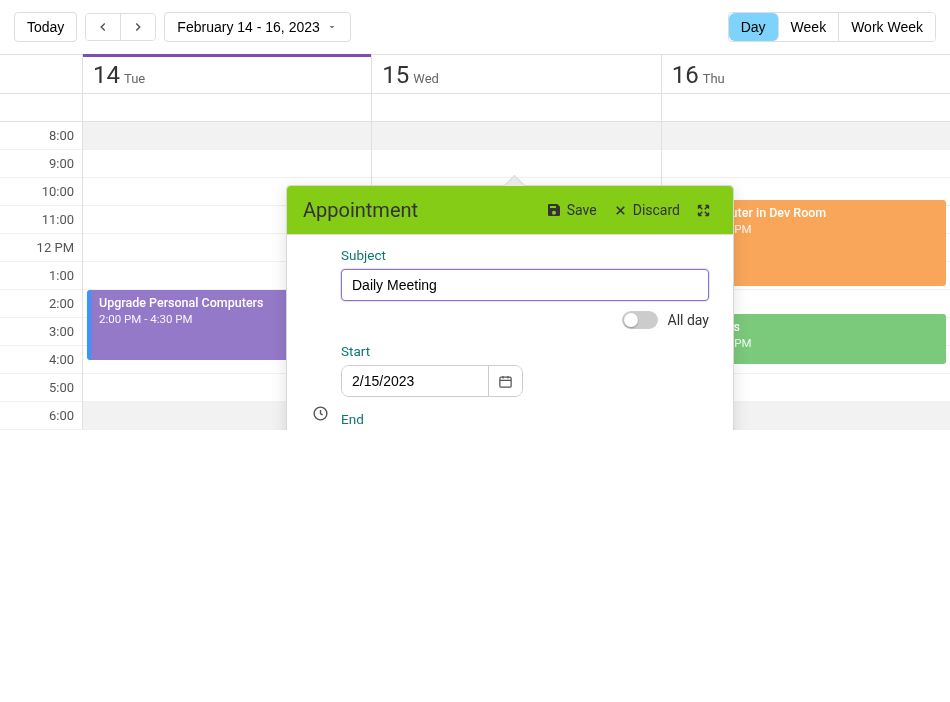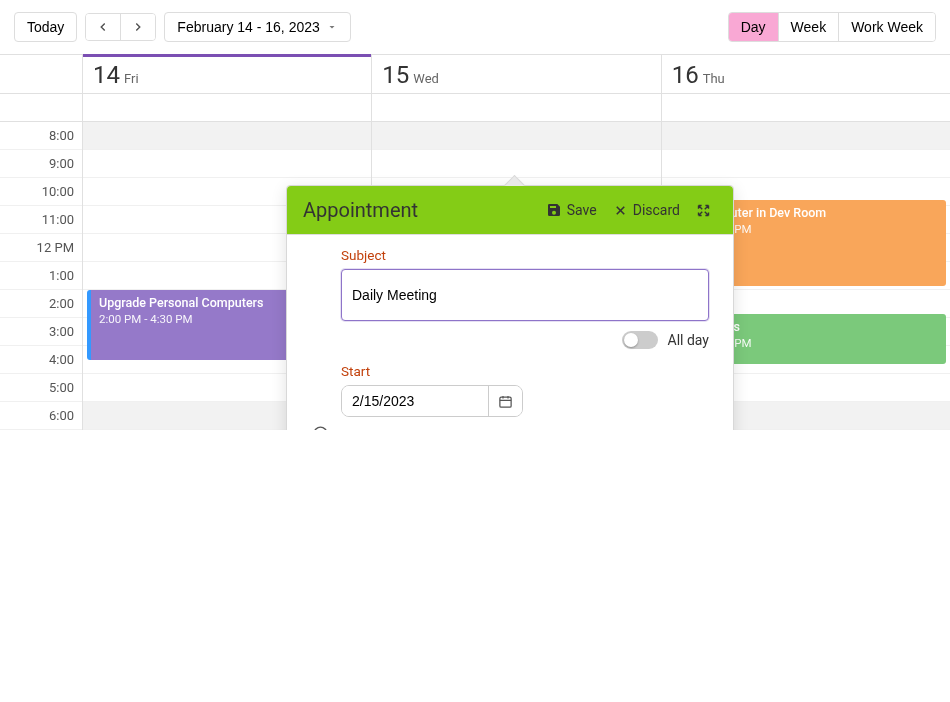--- a/index.html
+++ b/index.html
@@ -8,21 +8,21 @@
 .toolbar { display: flex; align-items: center; padding: 12px 14px; gap: 8px; }
 .btn { border: 1px solid #ddd; background: #fff; padding: 6px 12px; border-radius: 4px; cursor: pointer; font-size: 14px; }
 .nav-group { display: flex; border: 1px solid #ddd; border-radius: 4px; overflow: hidden; }
 .nav-group .nav-btn { border: none; border-right: 1px solid #ddd; background: #fff; padding: 6px 10px; cursor: pointer; display:flex; align-items:center;}
 .nav-group .nav-btn:last-child { border-right: none; }
 .dropdown { display: flex; align-items: center; gap: 6px; }
 .spacer { flex: 1; }
 .view-group { display: flex; border: 1px solid #ddd; border-radius: 4px; overflow: hidden; }
 .view-group .view-btn { border: none; border-right: 1px solid #ddd; background: #fff; padding: 6px 12px; cursor: pointer; font-size: 14px; }
 .view-group .view-btn:last-child { border-right: none; }
-.view-group .view-btn.active { background: #f9a8d4; }
+.view-group .view-btn.active { background: #7dd3fc; border-radius: 6px; }
 
 .calendar { border-top: 1px solid #e0e0e0; position: relative; }
 .day-headers { display: flex; border-bottom: 1px solid #e0e0e0; }
 .time-col { width: 82px; flex-shrink: 0; }
 .day-col { flex: 1; border-left: 1px solid #e0e0e0; }
 .day-header { height: 38px; padding: 6px 10px; display: flex; align-items: baseline; gap: 4px; position: relative; }
 .day-header.today::before { content:''; position:absolute; top:-1px; left:0; right:0; height:3px; background:#7b4fb3; }
 .day-num { font-size: 24px; font-weight: 400; }
 .day-name { font-size: 13px; color: #666; }
 .allday-row { display: flex; height: 28px; border-bottom: 1px solid #e0e0e0; }
@@ -48,22 +48,22 @@
 .popover { position: absolute; width: 448px; background: #fff; border: 1px solid #d8d8d8; border-radius: 4px; box-shadow: 0 4px 16px rgba(0,0,0,0.12); z-index: 10; }
 .popover::before { content:''; position:absolute; top:-8px; left: 220px; width:14px; height:14px; background:#e9e9e9; border-left:1px solid #d8d8d8; border-top:1px solid #d8d8d8; transform: rotate(45deg); }
 .popover-header { display: flex; align-items: flex-end; padding: 12px 16px; background: #84cc16; border-bottom: 1px solid #ddd; border-radius: 4px 4px 0 0; position:relative; }
 .popover-title { font-size: 20px; font-weight: 400; flex:1; }
 .pop-actions { display: flex; align-items: center; gap: 4px; }
 .pop-action { display: flex; align-items: center; gap: 5px; padding: 4px 6px; cursor: pointer; border-radius: 3px; }
 .pop-body { padding: 12px 24px 20px 24px; }
 .field-row { display: flex; align-items: flex-start; gap: 12px; margin-bottom: 6px; }
 .field-icon-col { width: 18px; display:flex; justify-content:center; padding-top: 30px; color:#555;}
 .field-main { flex: 1; }
-.field-label { font-size: 13.5px; color: #c2410c; margin-bottom: 6px; }
-.text-input { width: 100%; border: 1px solid #ccc; border-radius: 4px; padding: 17px 10px; font-size: 14px; }
+.field-label { font-size: 13.5px; color: #0f766e; margin-bottom: 6px; }
+.text-input { width: 100%; border: 1px solid #ccc; border-radius: 4px; padding: 7px 10px; font-size: 14px; }
 .text-input.focused { border-color: #8e74c9; box-shadow: 0 0 0 1px rgba(142,116,201,0.22); outline:none; }
 .textarea { width:100%; border:1px solid #ccc; border-radius:4px; padding:7px 10px; font-size:14px; height:46px; resize: both; }
 .allday { display:flex; justify-content:flex-end; align-items:center; gap:10px; margin: 10px 0 14px 0; }
 .switch { width:36px; height:18px; border-radius:10px; background:#ccc; position:relative; cursor:pointer; }
 .switch::after { content:''; position:absolute; width:14px; height:14px; border-radius:50%; background:#fff; top:2px; left:2px; box-shadow:0 1px 2px rgba(0,0,0,0.3); }
 .dt-row { display:flex; gap:16px; }
 .input-group { display:flex; border:1px solid #ccc; border-radius:8px; overflow:hidden; }
 .input-group input { border:none; padding:7px 10px; font-size:14px; outline:none; }
 .input-group .addon { border-left:1px solid #ccc; width:34px; display:flex; align-items:center; justify-content:center; cursor:pointer; background:#fff; }
 .date-group input { width: 146px; }
@@ -108,21 +108,21 @@
       <button class="view-btn">Work Week</button>
     </div>
   </div>
 
   <div class="calendar">
     <div class="day-headers">
       <div class="time-col"></div>
       <div class="day-col">
           <div class="day-header today">
             <span class="day-num">14</span>
-            <span class="day-name">Fri</span>
+            <span class="day-name">Tue</span>
           </div>
         </div>
       <div class="day-col">
           <div class="day-header">
             <span class="day-num">15</span>
             <span class="day-name">Wed</span>
           </div>
         </div>
       <div class="day-col">
           <div class="day-header">

